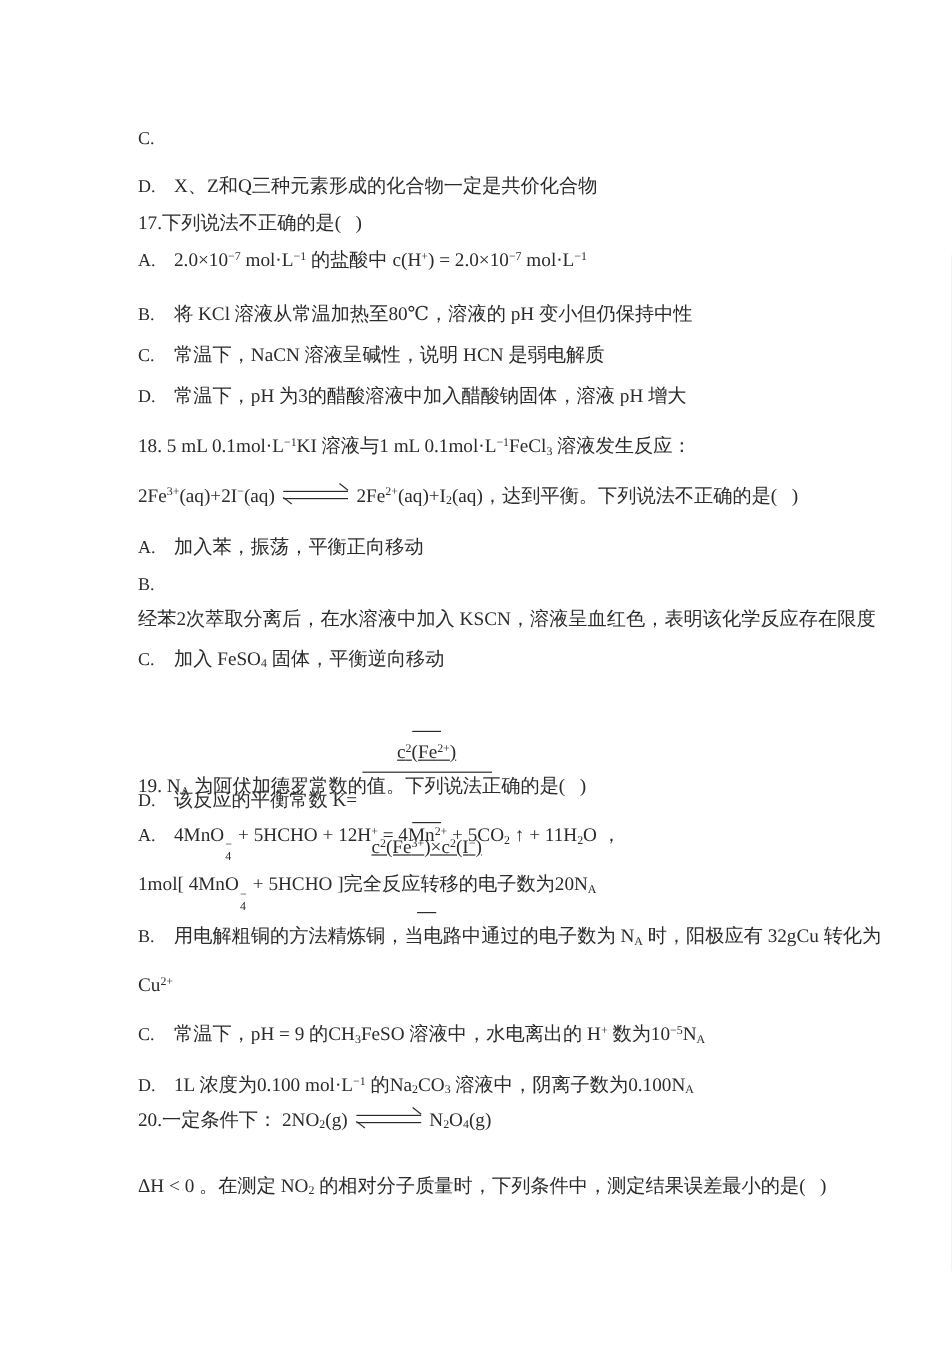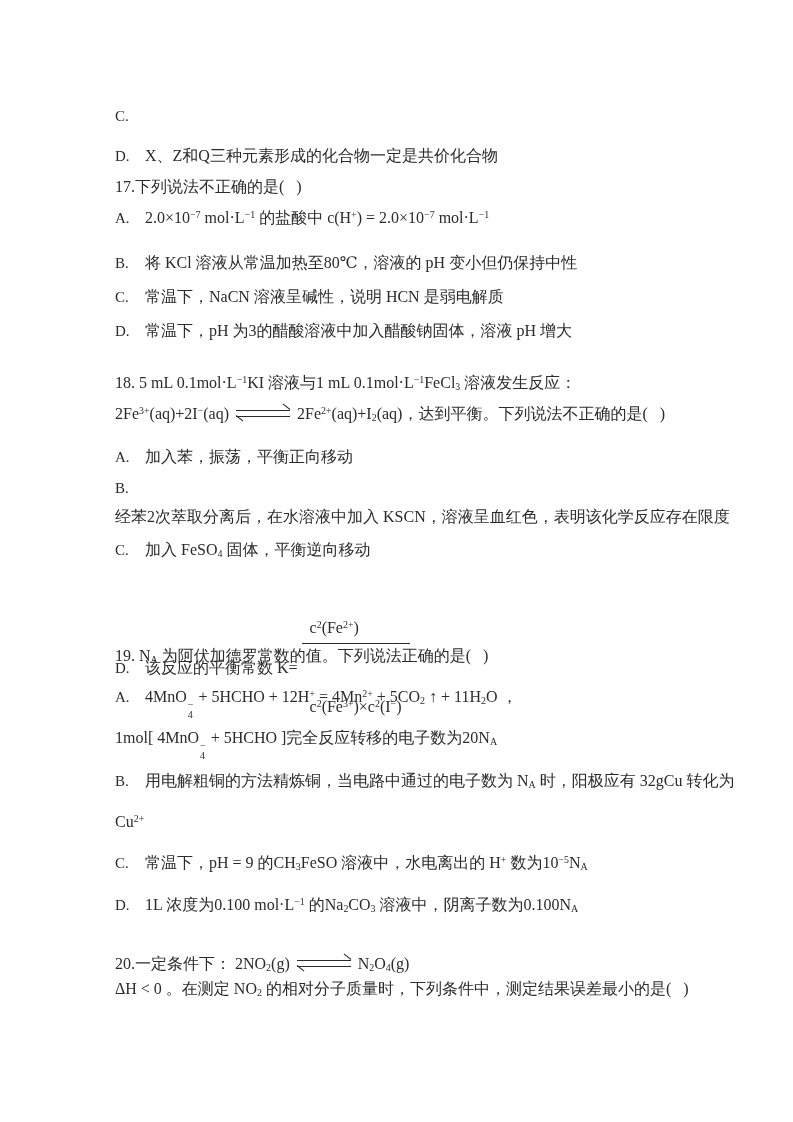--- a/index.html
+++ b/index.html
@@ -40,47 +40,47 @@
   .bar-bot{top:11px;}
   .bar-top::after{
     content:"";position:absolute;right:0;top:-1.6px;width:9px;
     border-top:1.6px solid #2b2b2b;transform:rotate(38deg);transform-origin:100% 50%;
   }
   .bar-bot::after{
     content:"";position:absolute;left:0;top:-1.6px;width:9px;
     border-top:1.6px solid #2b2b2b;transform:rotate(38deg);transform-origin:0 50%;
   }
   
-  .frac{display:inline-block;vertical-align:middle;margin-left:4px;}
+  .frac{display:inline-block;text-align:center;vertical-align:middle;margin-left:4px;text-decoration:underline;}
   .num{display:block;border-bottom:1.4px solid #2b2b2b;padding:0 8px 3px;}
   .den{display:block;padding:3px 8px 0;}
 
   
   #ln-16c{top:104px;}
   #ln-16d{top:144px;}
   #ln-17{top:175px;}
   #ln-17a{top:206px;}
   #ln-17b{top:251px;}
   #ln-17c{top:285px;}
   #ln-17d{top:319px;}
-  #ln-18{top:371px;align-items:flex-end;}
+  #ln-18{top:361px;align-items:flex-end;}
   #ln-18eq{top:402px;}
   #ln-18a{top:445px;}
   #ln-18b{top:476px;}
   #ln-18b2{top:505px;}
   #ln-18c{top:538px;}
   #ln-18d{top:568px;align-items:center;}
   #ln-19{top:644px;}
   #ln-19a{top:685px;}
   #ln-19a2{top:726px;}
   #ln-19b{top:769px;}
   #ln-19b2{top:810px;}
   #ln-19c{top:851px;}
   #ln-19d{top:893px;}
-  #ln-20{top:952px;align-items:center;}
+  #ln-20{top:922px;align-items:center;}
   #ln-20b{top:977px;}
   .footer{
     position:absolute;top:1038px;left:0;width:100%;
     text-align:center;font-size:15px;
   }
 </style>
 </head>
 <body>
 
 <div class="page">

